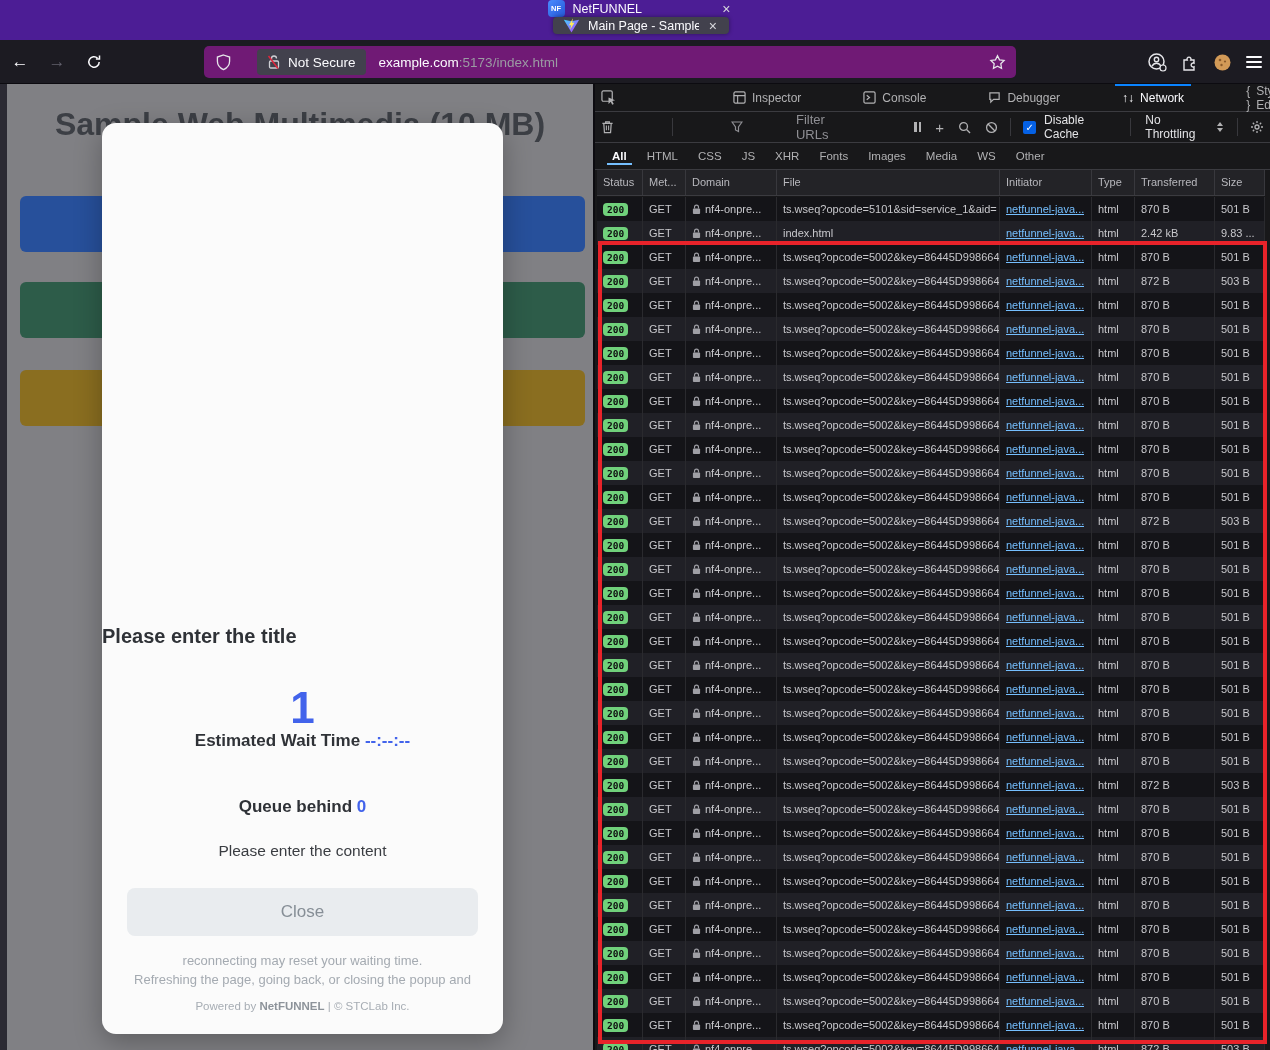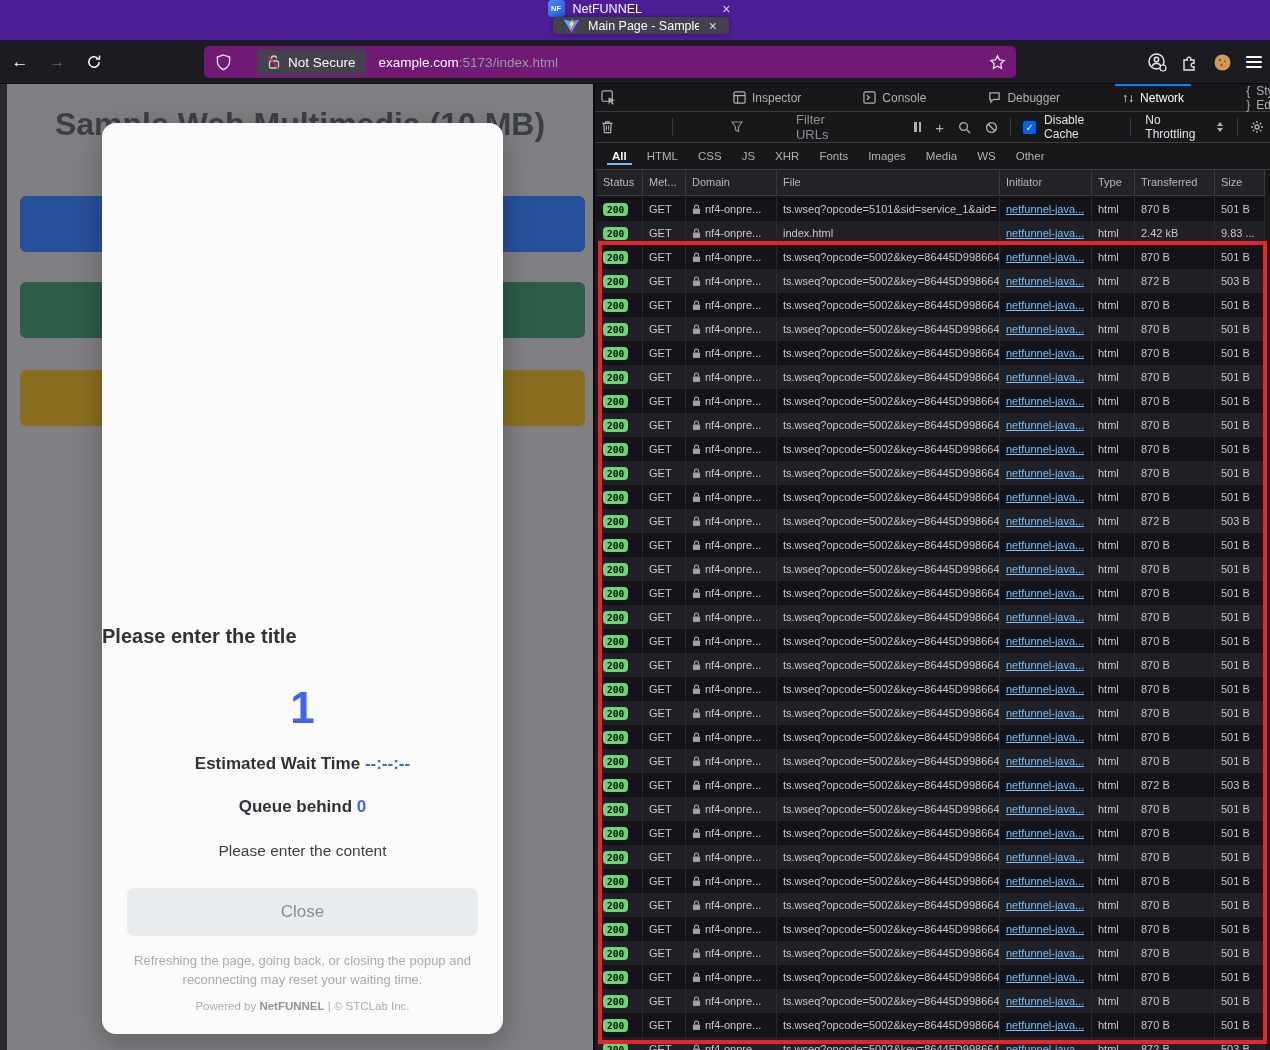--- a/index.html
+++ b/index.html
@@ -48,21 +48,21 @@
   .page-heading { position:absolute; left:7px; top:22px; width:586px; text-align:center;
                   font-size:32px; font-weight:bold; color:#3c3f45; z-index:1; white-space:nowrap; }
   .pagebar { position:absolute; left:20px; width:565px; height:56px; border-radius:6px; z-index:1; }
   .bar1 { top:112px; } .bar2 { top:198px; } .bar3 { top:286px; }
 
   .modal { position:absolute; left:102px; top:39px; width:401px; height:911px; background:#fbfbfb;
            border-radius:14px; z-index:2; box-shadow:0 8px 28px rgba(0,0,0,.28); }
   .m-title { position:absolute; top:502px; width:100%; text-align:left; font-size:20px; font-weight:bold; color:#2f3237; }
   .m-wait-label { position:absolute; top:545px; width:100%; text-align:center; font-size:17px; font-weight:bold; color:#2f3237; }
   .m-number { position:absolute; top:560px; width:100%; text-align:center; font-size:44px; font-weight:bold; color:#4263eb; }
-  .m-est { position:absolute; top:631px; width:100%; text-align:center; font-size:17px; font-weight:bold; color:#2f3237; }
+  .m-est { position:absolute; top:608px; width:100%; text-align:center; font-size:17px; font-weight:bold; color:#2f3237; }
   .m-est .blue, .m-queue .blue { color:#4263eb; }
   .m-queue { position:absolute; top:674px; width:100%; text-align:center; font-size:17px; font-weight:bold; color:#2f3237; }
   .m-content { position:absolute; top:719px; width:100%; text-align:center; font-size:15.5px; color:#3a3d42; }
   .m-close { position:absolute; top:765px; left:25px; width:351px; height:48px; background:#e9ecef;
              border:none; border-radius:8px; font-size:17px; color:#868e96; font-family:inherit; }
   .m-notice { position:absolute; top:828px; width:100%; text-align:center; font-size:13px; line-height:19px; color:#a4aab1; }
   .m-powered { position:absolute; top:877px; width:100%; text-align:center; font-size:11.5px; color:#a7adb4; }
   .m-powered b { color:#8d939a; }
 
   
@@ -231,22 +231,22 @@
       <span>Estimated Wait Time</span>
       <span class="blue">--:--:--</span>
     </div>
     <div class="m-queue">
       <span>Queue behind</span>
       <span class="blue">0</span>
     </div>
     <div class="m-content">Please enter the content</div>
     <button class="m-close">Close</button>
     <div class="m-notice">
+      <span style="display:block">reconnecting may reset your waiting time.</span>
       <span style="display:block">Refreshing the page, going back, or closing the popup and</span>
-      <span style="display:block">reconnecting may reset your waiting time.</span>
     </div>
     <div class="m-powered">
       <span>Powered by</span>
       <b>NetFUNNEL</b>
       <span>| © STCLab Inc.</span>
     </div>
   </div>
 </div>
 
 <div class="devtools">

